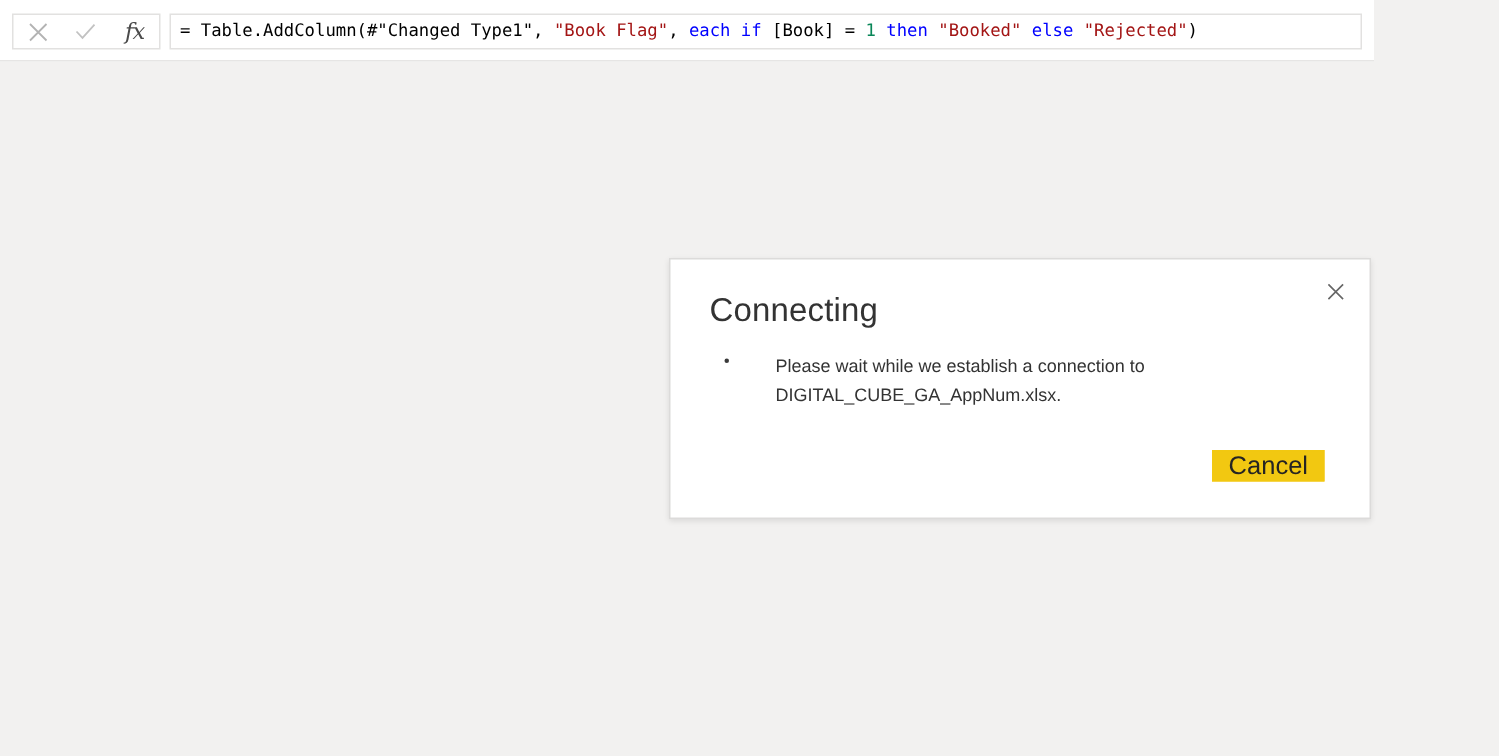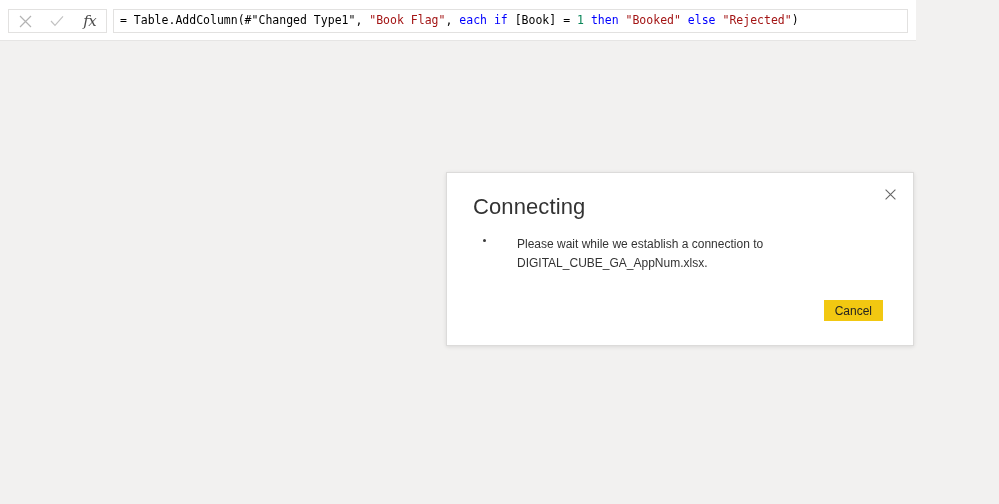--- a/index.html
+++ b/index.html
@@ -142,21 +142,21 @@
     bottom: 24px;
   }
   #cancel-button {
     min-width: 58px;
     height: 21px;
     padding: 0 10px;
     background: #f2c811;
     border: 1px solid #f2c811;
     color: #252423;
     font-family: "Liberation Sans", sans-serif;
-    font-size: 12px;
+    font-size: 17px;
     cursor: pointer;
     display: inline-flex;
     align-items: center;
     justify-content: center;
     box-sizing: border-box;
   }
 </style>
 </head>
 <body>
 

